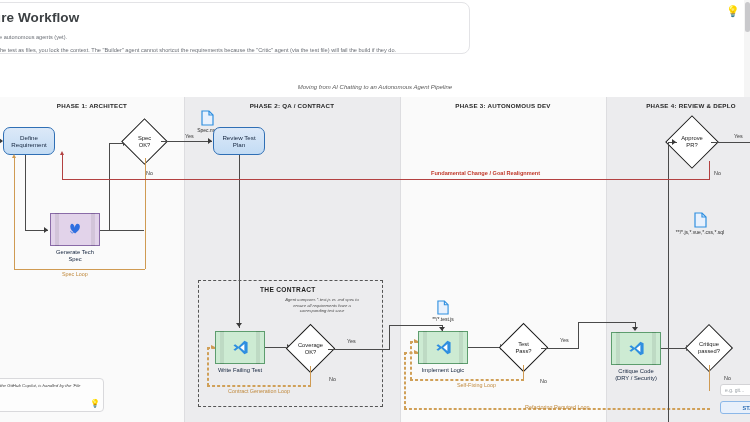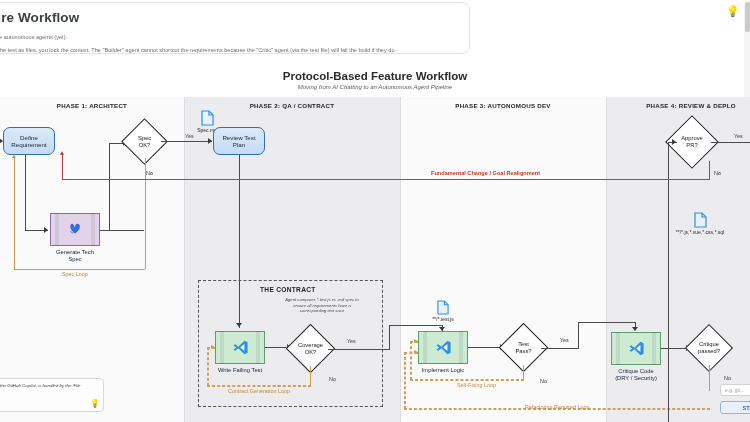--- a/index.html
+++ b/index.html
@@ -167,21 +167,20 @@
     <div class="top-title">l Feature Workflow</div>
     <div class="top-line1">ly spawn separate autonomous agents (yet).</div>
     <div class="top-line2">ng the spec and the test as files, you lock the context. The "Builder" agent cannot shortcut the requirements because the "Critic" agent (via the test file) will fail the build if they do.</div>
   </div>
   <div class="bulb-top">💡</div>
 
   <div class="scrollbar">
     <div class="scrollthumb"></div>
   </div>
 
-  <div class="diagram-title">Protocol-Based Feature Workflow</div>
   <div class="diagram-sub">Moving from AI Chatting to an Autonomous Agent Pipeline</div>
 
   <div class="band band-1"></div>
   <div class="band band-2"></div>
   <div class="band band-3"></div>
   <div class="band band-4"></div>
   <div class="band-sep" style="left:184px;"></div>
   <div class="band-sep" style="left:400px;"></div>
   <div class="band-sep" style="left:606px;"></div>
 

